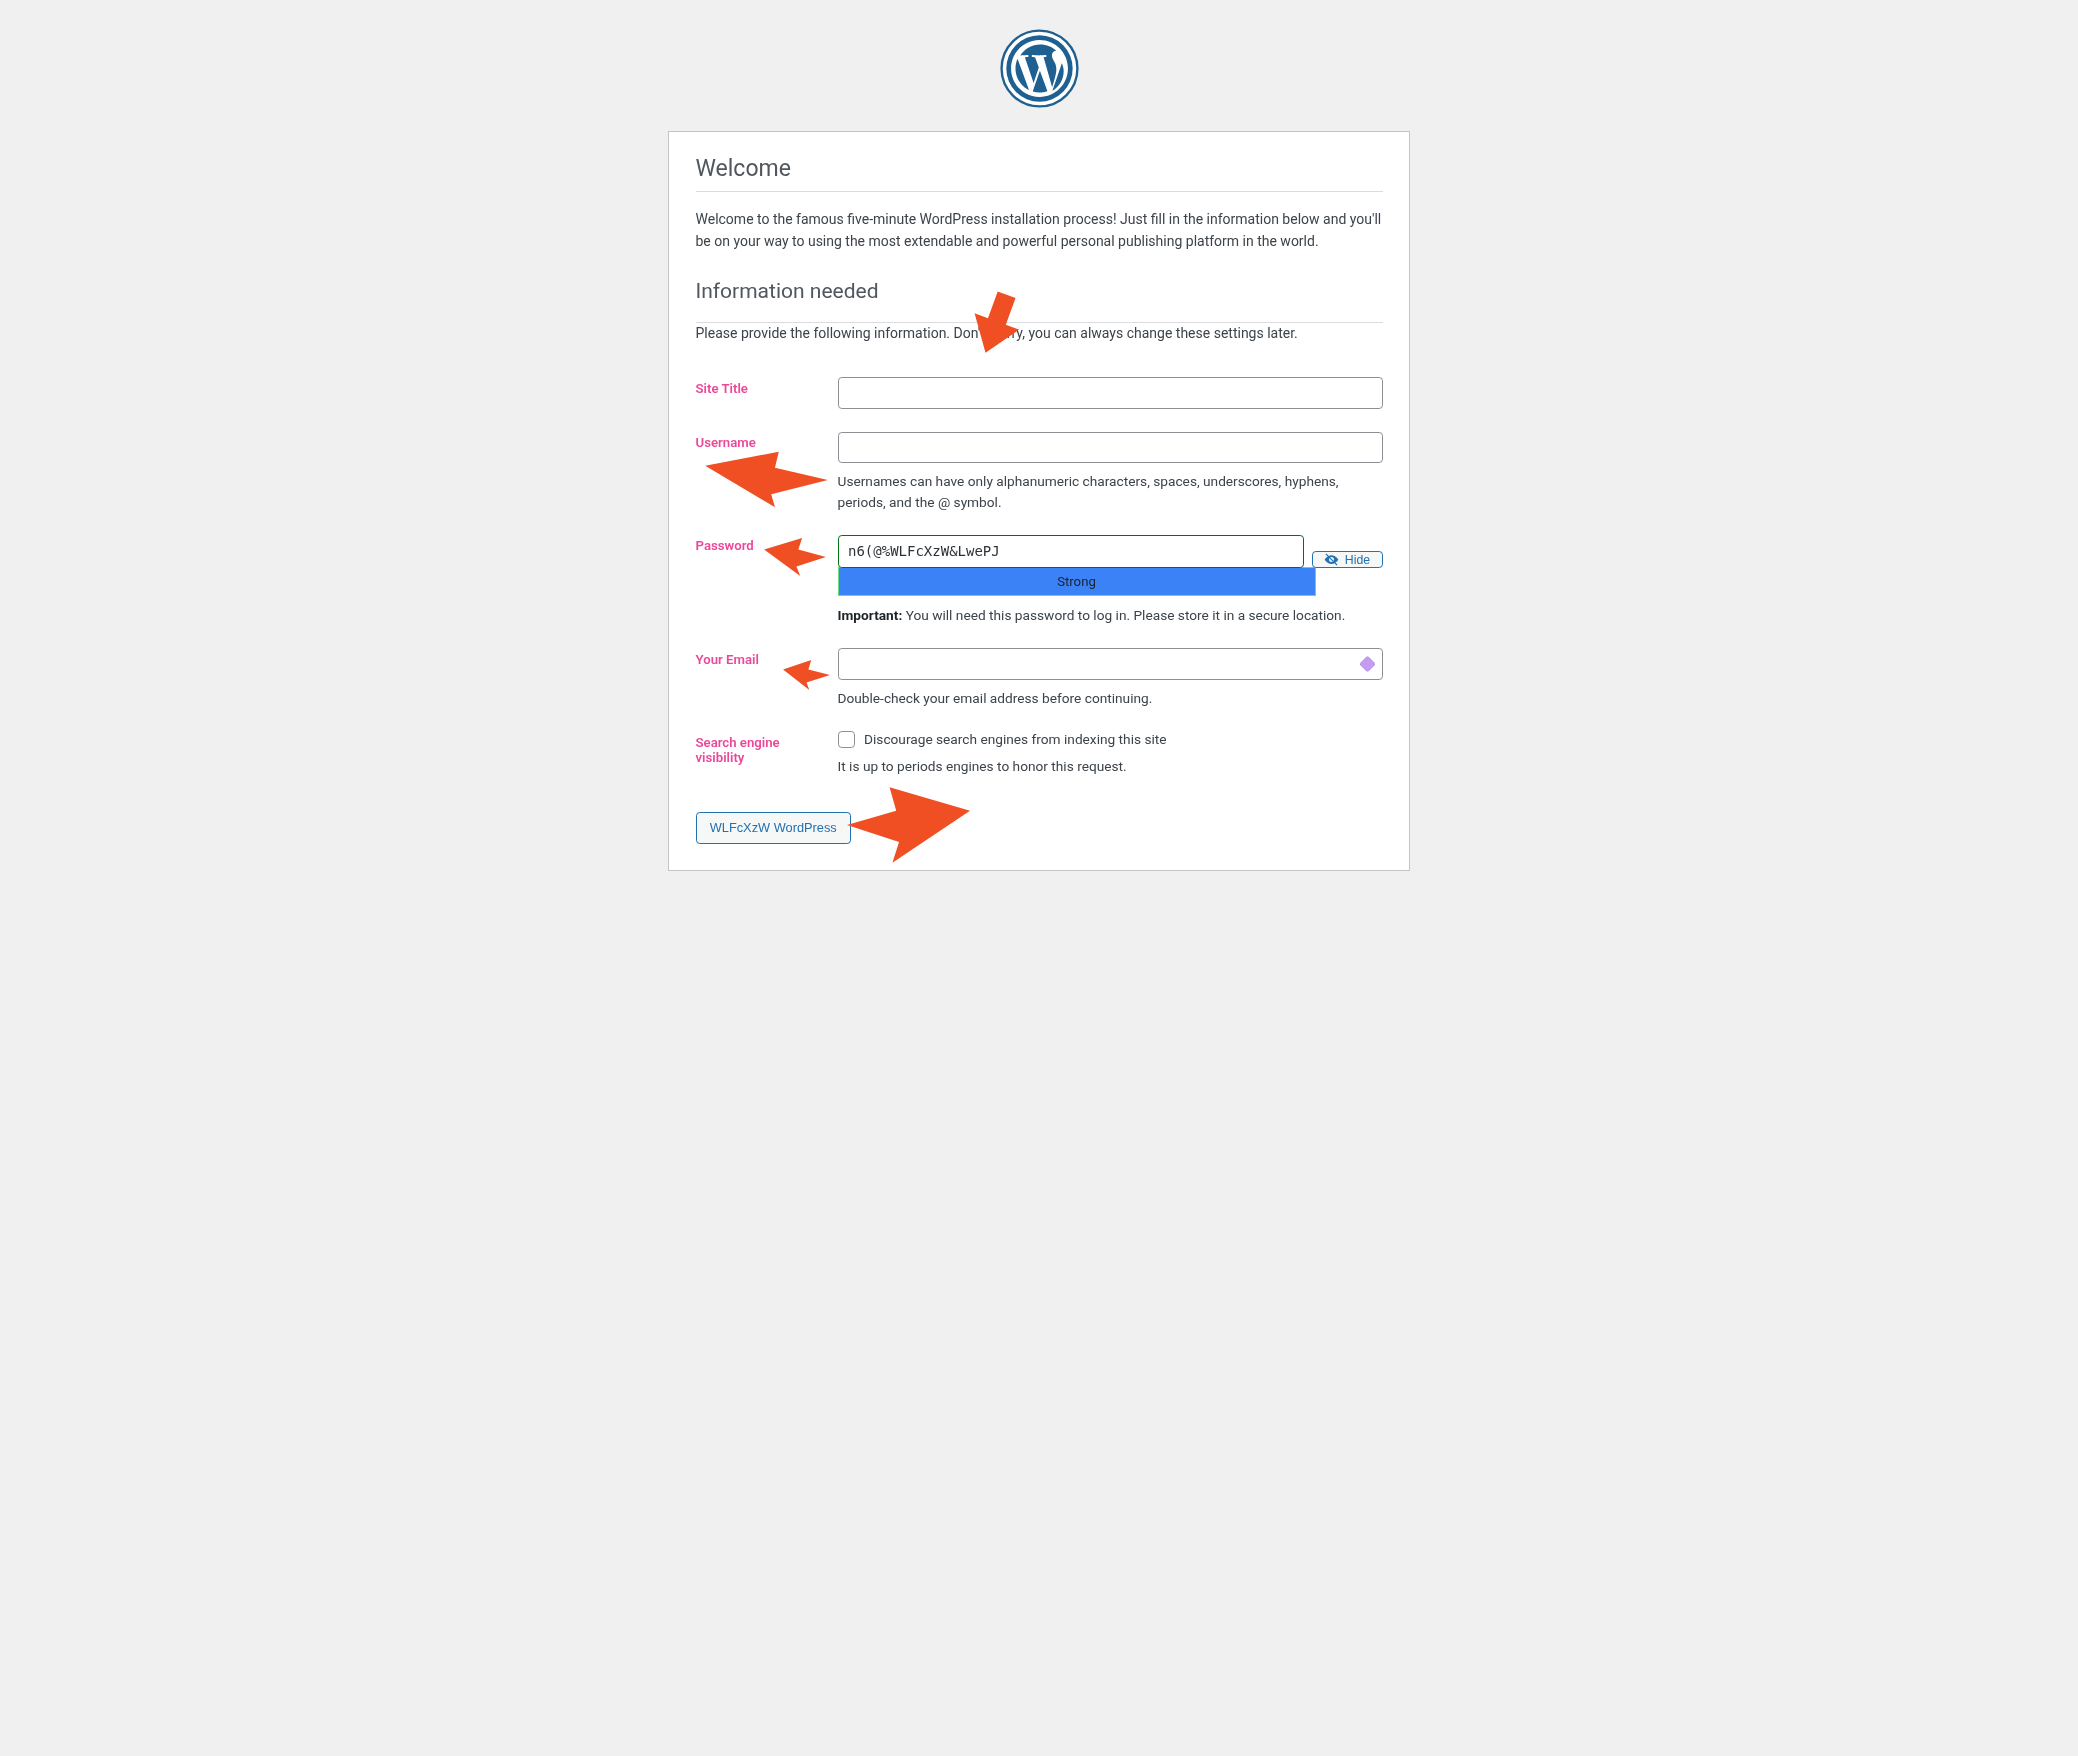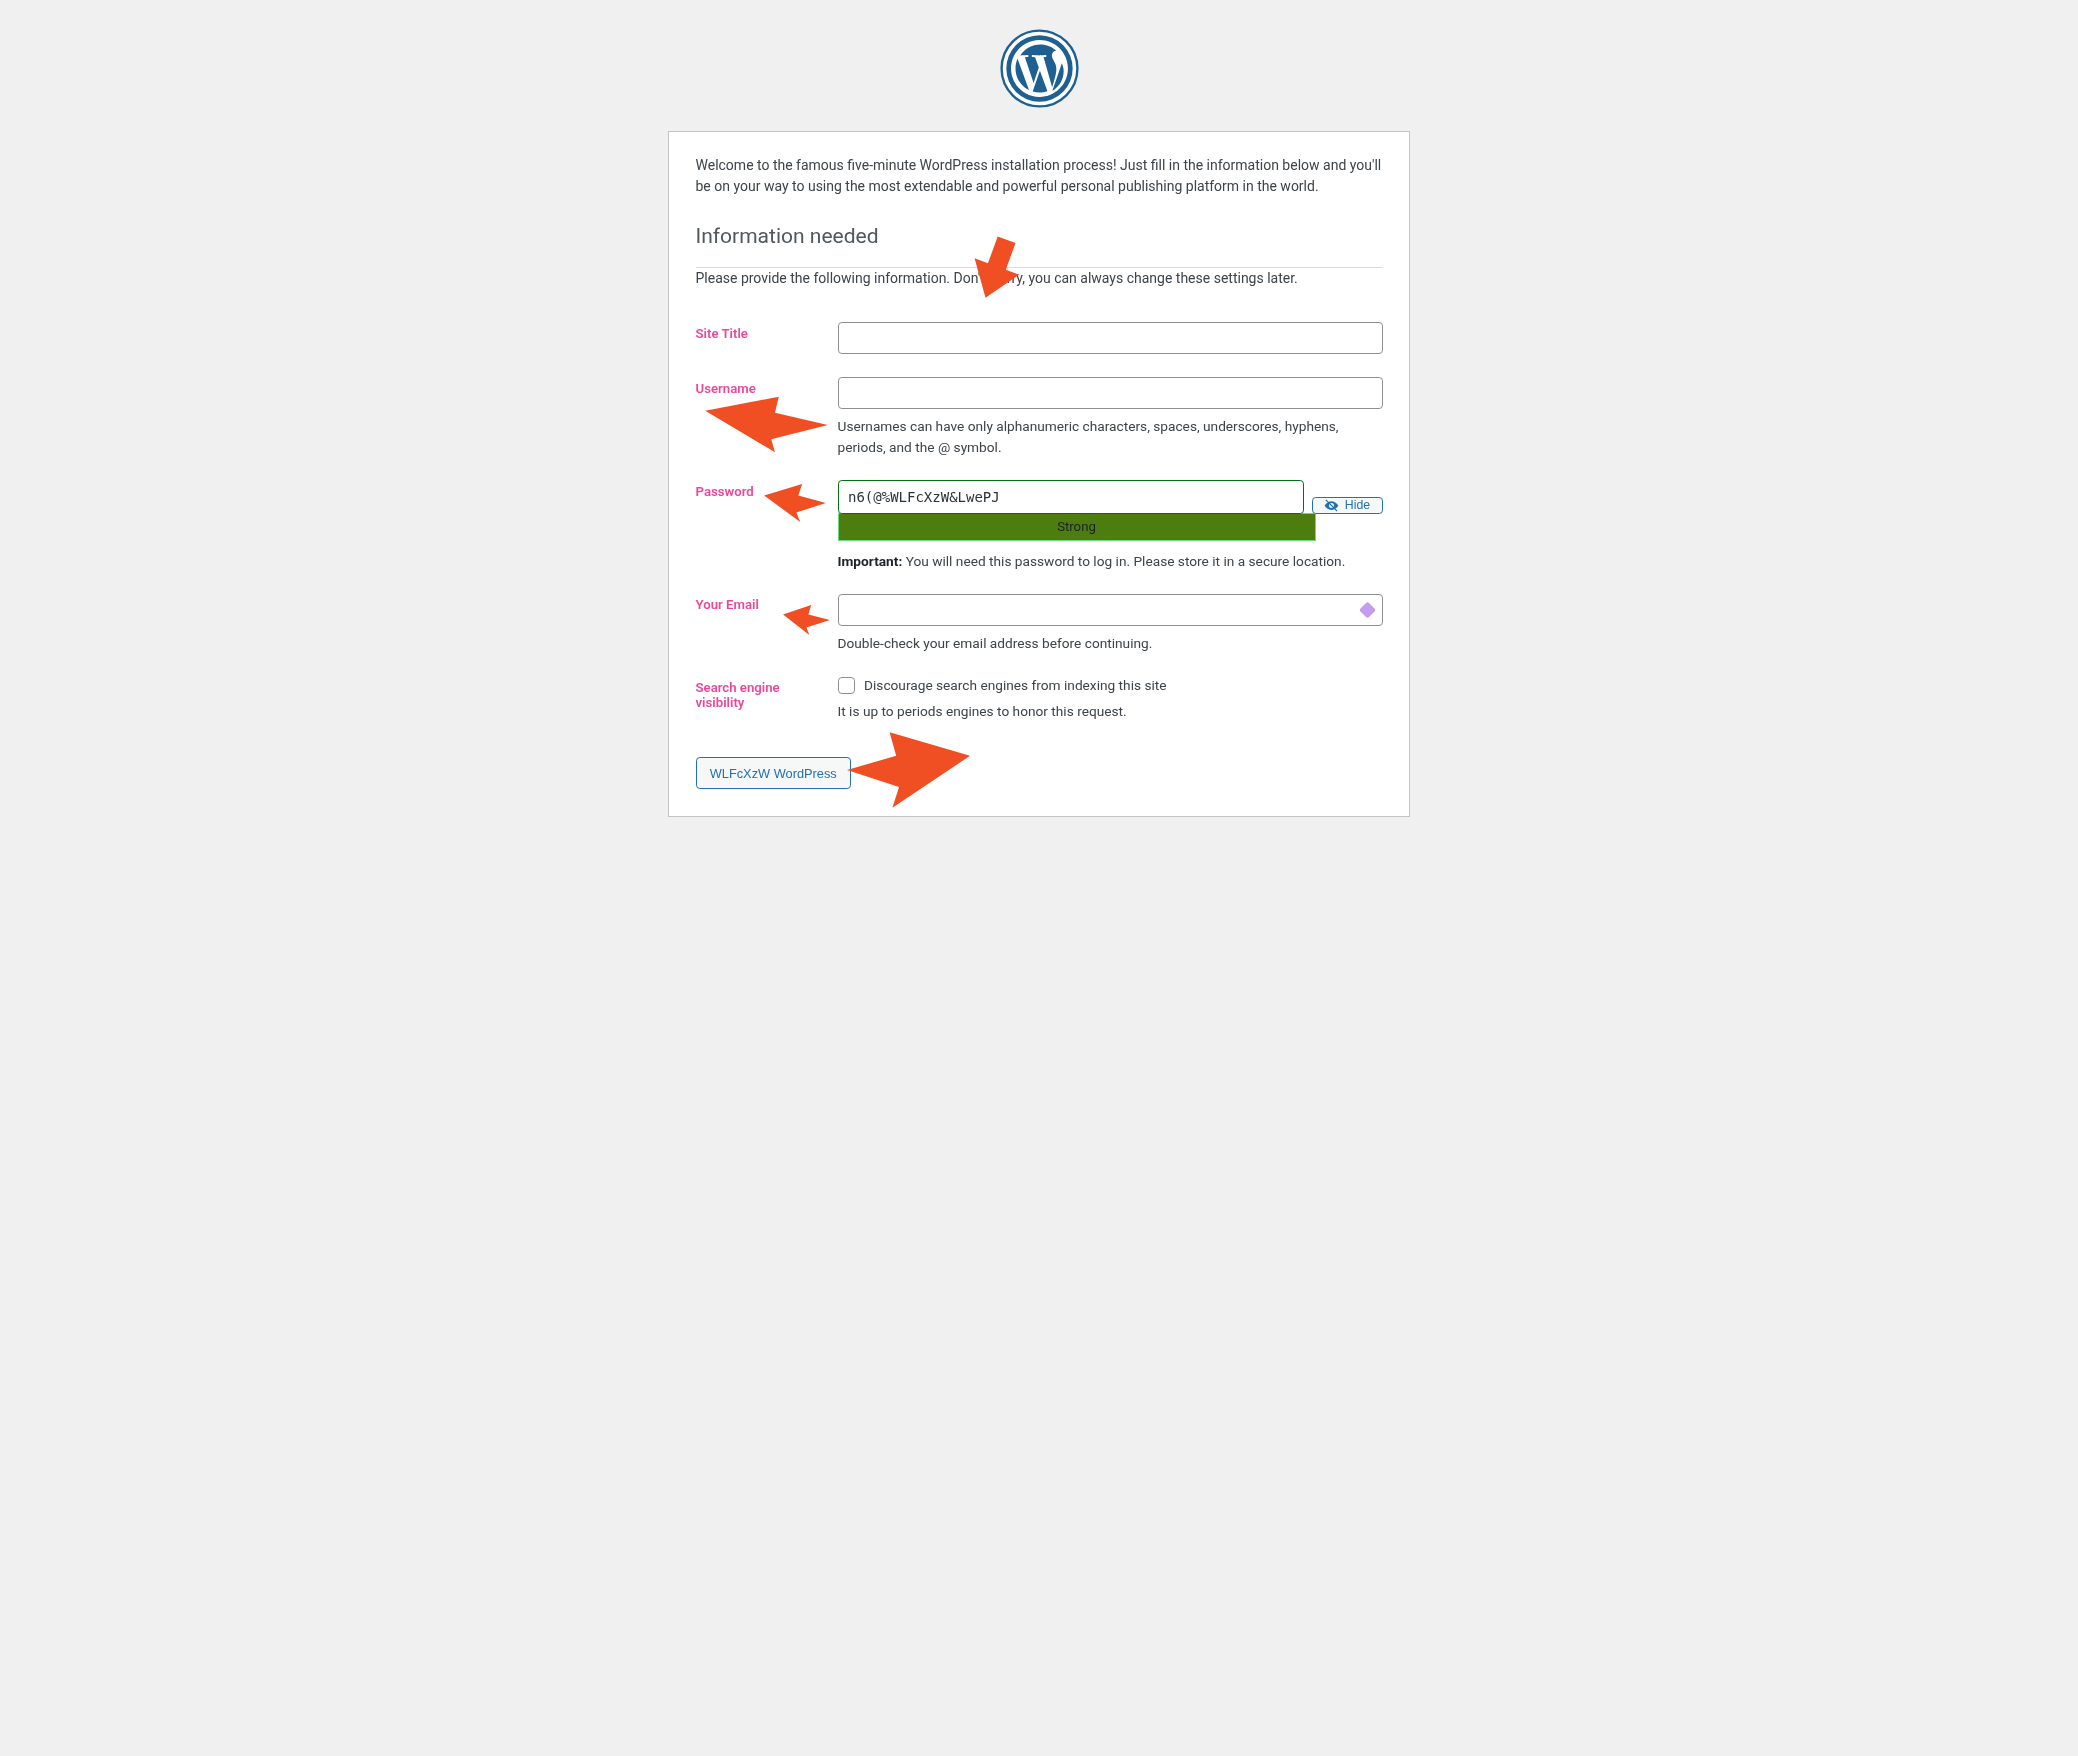--- a/index.html
+++ b/index.html
@@ -100,21 +100,21 @@
       font-size: 12.3px;
       color: #2271b1;
       background: #f6f7f7;
       border: 0.9px solid #2271b1;
       border-radius: 3.8px;
       cursor: pointer;
     }
     .hide-btn svg { width: 15px; height: 15px; fill: #2271b1; }
     .strength {
       max-width: 478px;
-      background: #4d7c0f;
+      background: #3b82f6;
       border: 0.9px solid #68de7c;
       text-align: center;
       padding: 5.7px 0;
       font-size: 13.2px;
       color: #1d2327;
       margin-top: -0.9px;
     }
     .important { margin-top: 9.5px; font-size: 13.7px; line-height: 1.5; }
     .important b { font-weight: 700; color: #1d2327; }
     .checkbox-row { display: flex; align-items: flex-start; gap: 9.5px; }
@@ -159,20 +159,21 @@
 <div class="logo-wrap">
   <svg viewBox="0 0 100 100">
     <circle cx="50" cy="50" r="48" fill="#fff" stroke="#1e6091" stroke-width="3"></circle>
     <circle cx="50" cy="50" r="42" fill="#1e6091"></circle>
     <path fill="#fff" d="M50 14c-19.9 0-36 16.1-36 36 0 19.9 16.1 36 36 36s36-16.1 36-36c0-19.9-16.1-36-36-36zm-30.4 36c0-4.4.9-8.6 2.6-12.4l14.5 39.7C26.5 72.2 19.6 61.9 19.6 50zm30.4 30.4c-3 0-5.9-.4-8.6-1.2l9.1-26.5 9.3 25.6c.1.1.1.3.2.4-3.1 1.1-6.5 1.7-10 1.7zm4.2-44.6c1.8-.1 3.5-.3 3.5-.3 1.6-.2 1.4-2.6-.2-2.5 0 0-4.9.4-8.1.4-3 0-8-.4-8-.4-1.6-.1-1.8 2.4-.2 2.5 0 0 1.6.2 3.2.3l4.7 12.9-6.6 19.8L31.5 35.8c1.8-.1 3.5-.3 3.5-.3 1.6-.2 1.4-2.6-.2-2.5 0 0-4.9.4-8.1.4h-1c5.4-8.2 14.7-13.7 25.3-13.7 7.9 0 15.1 3 20.5 8-1.3-.1-2.7.1-3.8 1.1-2.1 1.8-2.5 5.1-1.3 8.1 1 2.3 2.2 4.3 3.3 6.6 1 2.1 1.6 4.7 1.6 8.1 0 3.3-1 7.2-2.3 12l-3 10.1-10.8-37.9zm23.9 7.6c1.6 3 2.5 6.4 2.5 10 0 10.6-5.7 19.8-14.3 24.8l9.3-26.9c1.4-3.5 2.2-6.4 2.5-7.9z"></path>
   </svg>
 </div>
 
 <div class="panel rel">
 
+  <h1>Welcome</h1>
   <p class="intro">Welcome to the famous five-minute WordPress installation process! Just fill in the information below and you'll be on your way to using the most extendable and powerful personal publishing platform in the world.</p>
 
   <h2>Information needed</h2>
 
   <div class="rel">
     <p class="subintro">Please provide the following information. Don't worry, you can always change these settings later.</p>
     <svg class="arrow" style="left:274px; top:-44px; width:57px; height:76px;" viewBox="0 0 60 80">
       <path fill="#f04e23" d="M30 0 L55 35 L40 35 L40 65 L20 65 L20 35 L5 35 Z" transform="rotate(200 30 40)"></path>
     </svg>
   </div>

